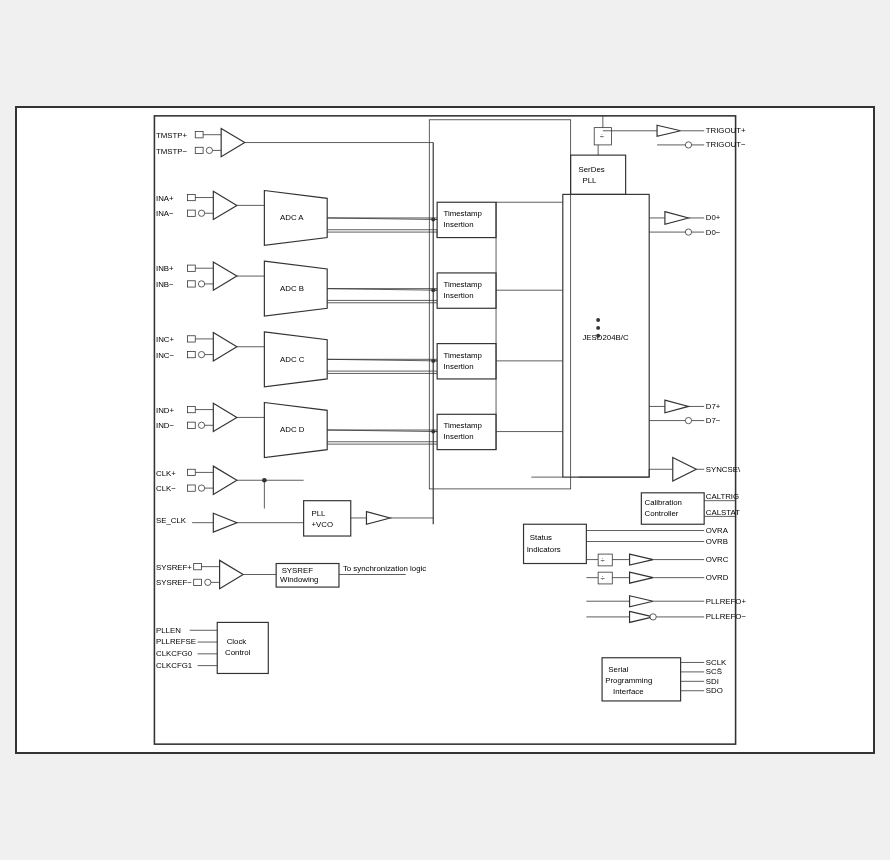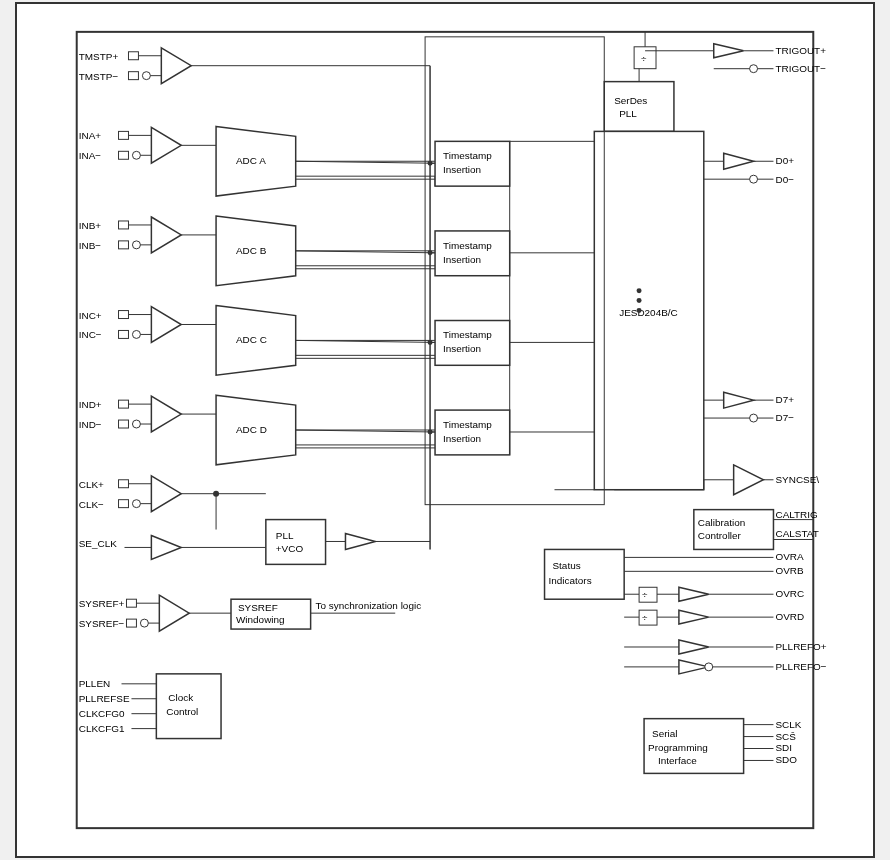--- a/index.html
+++ b/index.html
@@ -8,21 +8,21 @@
       font-family: Arial, sans-serif;
       font-size: 11px;
       display: flex;
       justify-content: center;
       align-items: center;
       min-height: 860px;
       width: 890px;
     }
     .diagram-container {
       width: 860px;
-      height: 856px;
+      height: 648px;
       background: white;
       border: 2px solid #333;
       position: relative;
       overflow: hidden;
     }
     
     .diagram-svg {
       width: 100%;
       height: 100%;
     }

